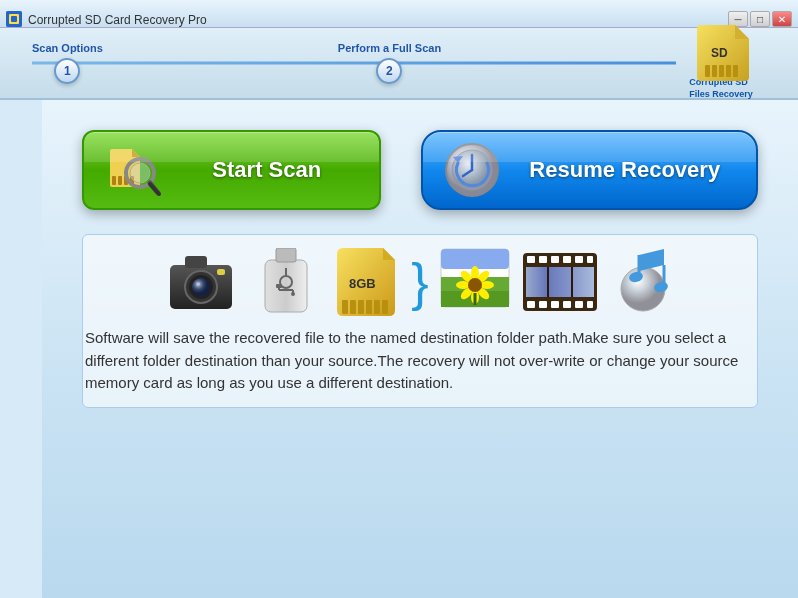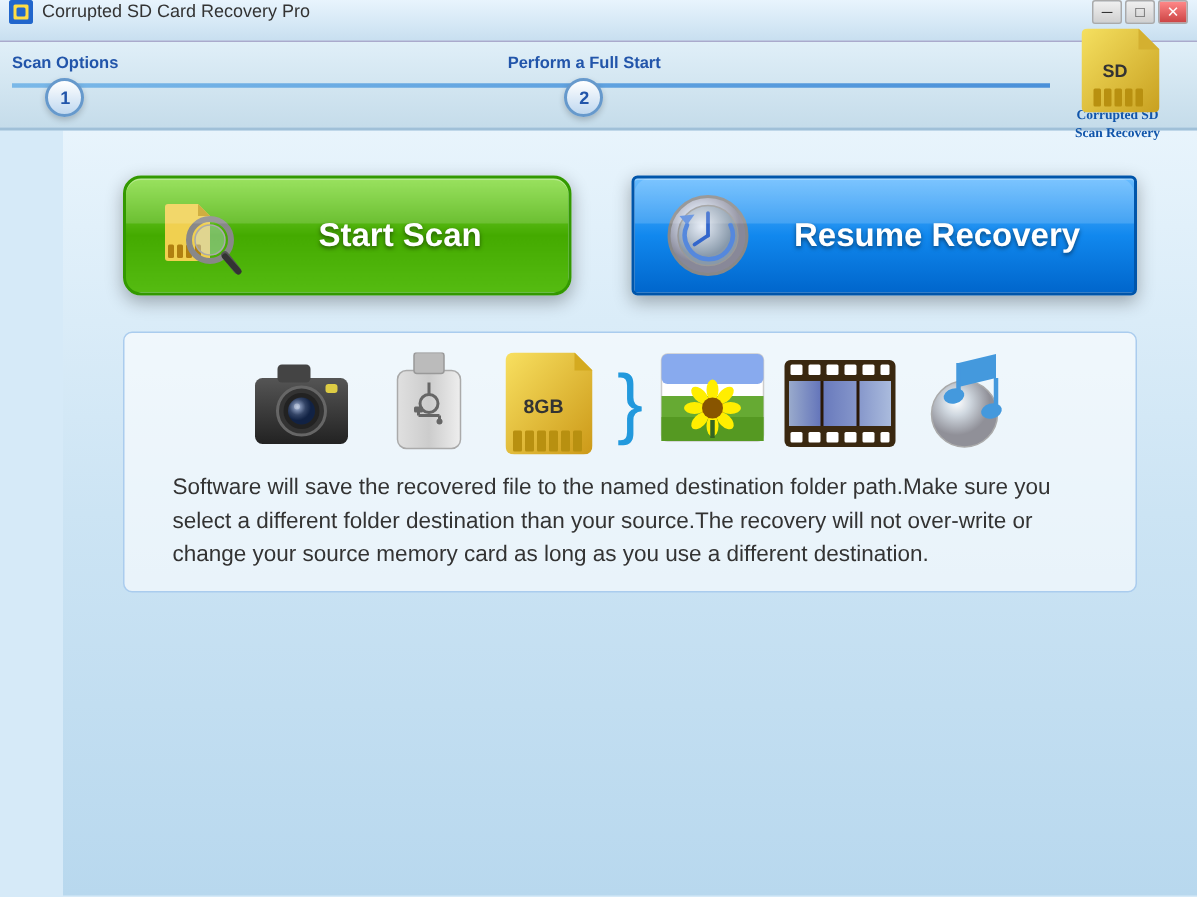--- a/index.html
+++ b/index.html
@@ -7,21 +7,21 @@
       width: 798px;
       height: 598px;
       font-family: Arial, sans-serif;
       background: #d6eaf8;
       overflow: hidden;
     }
 
     
     .title-bar {
       display: flex;
-      align-items: flex-start;
+      align-items: flex-end;
       background: linear-gradient(to bottom, #e8f4fd, #c8dff0);
       height: 28px;
       border-bottom: 1px solid #aac;
       padding: 0 6px;
     }
     .title-bar-icon {
       width: 16px; height: 16px;
       background: #4a90d9;
       border-radius: 2px;
       margin-right: 6px;
@@ -43,24 +43,24 @@
       font-size: 10px;
       display: flex; align-items: center; justify-content: center;
       background: linear-gradient(to bottom, #f0f0f0, #d0d0d0);
       color: #333;
     }
     .title-btn.close { background: linear-gradient(to bottom, #f88, #c44); color: white; }
 
     
     .step-bar {
       background: linear-gradient(to bottom, #e0eff8, #c5dcea);
-      height: 59px;
-      display: flex;
-      align-items: center;
-      padding: 0 8px;
+      height: 72px;
+      display: flex;
+      align-items: center;
+      padding: 0 32px;
       border-bottom: 2px solid #a0c0d8;
       position: relative;
     }
     .step-bar-inner {
       flex: 1;
       display: flex;
       align-items: center;
       justify-content: center;
       position: relative;
     }
@@ -166,21 +166,21 @@
       flex: 1;
       text-align: center;
     }
 
     
     .resume-btn {
       width: 360px;
       height: 80px;
       background: linear-gradient(to bottom, #66bbff, #1188ee, #0066cc);
       border: 2px solid #0055aa;
-      border-radius: 4px;
+      border-radius: 20px;
       display: flex;
       align-items: center;
       gap: 12px;
       cursor: pointer;
       box-shadow: 0 4px 12px rgba(0,0,0,0.3), inset 0 1px 0 rgba(255,255,255,0.3);
       padding: 0 20px;
       position: relative;
       overflow: hidden;
     }
     .resume-btn::before {
@@ -198,21 +198,21 @@
       text-shadow: 0 1px 3px rgba(0,0,0,0.5);
       flex: 1;
       text-align: center;
     }
 
     
     .bottom-panel {
       border: 1px solid #aaccee;
       border-radius: 6px;
       background: rgba(255,255,255,0.6);
-      padding: 12px 32px;
+      padding: 12px 2px;
     }
 
     .icons-row {
       display: flex;
       align-items: center;
       justify-content: center;
       gap: 10px;
       margin-bottom: 10px;
     }
 
@@ -294,21 +294,21 @@
     <div class="step-item">
       <span class="step-label">Scan Options</span>
       <div class="step-circle">
         <span>1</span>
       </div>
     </div>
 
     <div class="step-spacer"></div>
 
     <div class="step-item">
-      <span class="step-label">Perform a Full Start</span>
+      <span class="step-label">Perform a Full Scan</span>
       <div class="step-circle">
         <span>2</span>
       </div>
     </div>
 
     <div class="step-spacer"></div>
 
   </div>
 
   <div class="logo-area">
@@ -327,23 +327,23 @@
 
         <rect x="8" y="40" width="5" height="12" rx="1" fill="#b89010"></rect>
         <rect x="15" y="40" width="5" height="12" rx="1" fill="#b89010"></rect>
         <rect x="22" y="40" width="5" height="12" rx="1" fill="#b89010"></rect>
         <rect x="29" y="40" width="5" height="12" rx="1" fill="#b89010"></rect>
         <rect x="36" y="40" width="5" height="12" rx="1" fill="#b89010"></rect>
 
         <text x="14" y="32" font-size="12" font-weight="bold" fill="#333" font-family="Arial">SD</text>
       </svg>
     </div>
-    <div style="text-align:center;font-family:Liberation Serif, serif;">
+    <div style="">
       <div style="font-size:9px; color:#1155aa; font-weight:bold; line-height:1.3;">Corrupted SD</div>
-      <div style="font-size:9px; color:#1155aa; font-weight:bold; line-height:1.3;">Scan Recovery</div>
+      <div style="font-size:9px; color:#1155aa; font-weight:bold; line-height:1.3;">Files Recovery</div>
     </div>
   </div>
 </div>
 
 <div class="main-content">
 
   <div class="buttons-row">
 
     <div class="start-scan-btn">
       <div class="scan-svg-wrap">

